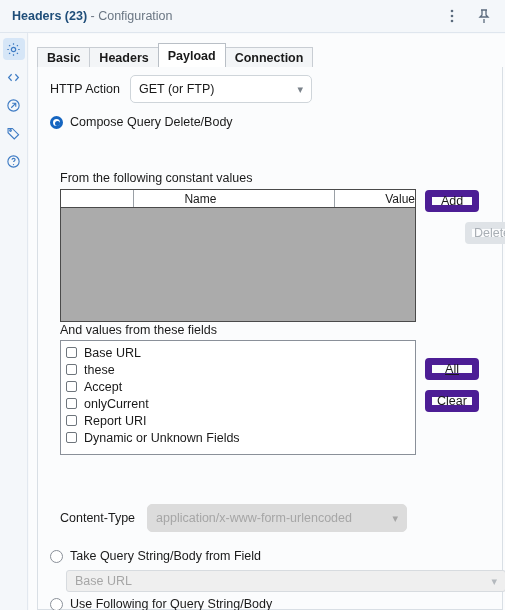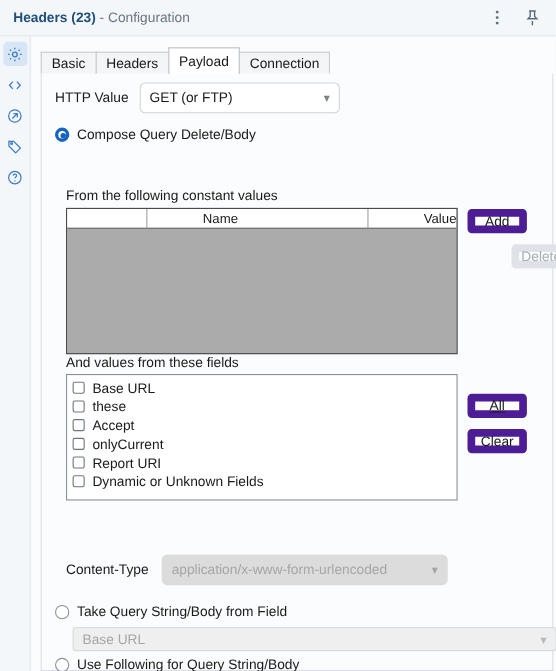--- a/index.html
+++ b/index.html
@@ -72,20 +72,21 @@
   .tab {
     height: 20px;
     padding: 0 9px;
     font-size: 12.5px; color: #1a1a1a;
     background: #f3f5f7;
     border: 1px solid #c8cdd3;
     border-bottom: none;
     display: flex; align-items: center;
     cursor: pointer;
     position: relative;
+    font-weight: bold;
   }
   .tab + .tab { margin-left: -1px; }
   .tab.active {
     height: 24px;
     background: #ffffff;
     border-color: #b9bfc6;
     z-index: 3;
   }
 
   
@@ -296,21 +297,21 @@
         <span>Payload</span>
       </div>
     <div class="tab">
         <span>Connection</span>
       </div>
   </div>
 
   <div class="body">
 
     <div class="http-row">
-      <span class="http-label">HTTP Value</span>
+      <span class="http-label">HTTP Action</span>
       <div class="select">
         <span class="val">GET (or FTP)</span>
         <span class="chev">▾</span>
       </div>
     </div>
 
     <div class="radio-row" style="left:12px; top:48px;">
       <span class="radio on"></span>
       <span class="radio-label">Compose Query Delete/Body</span>
     </div>

